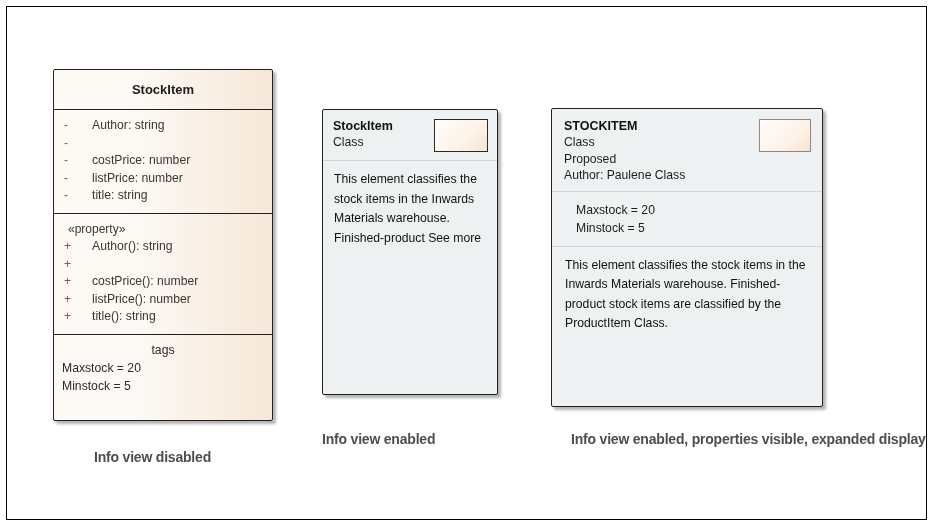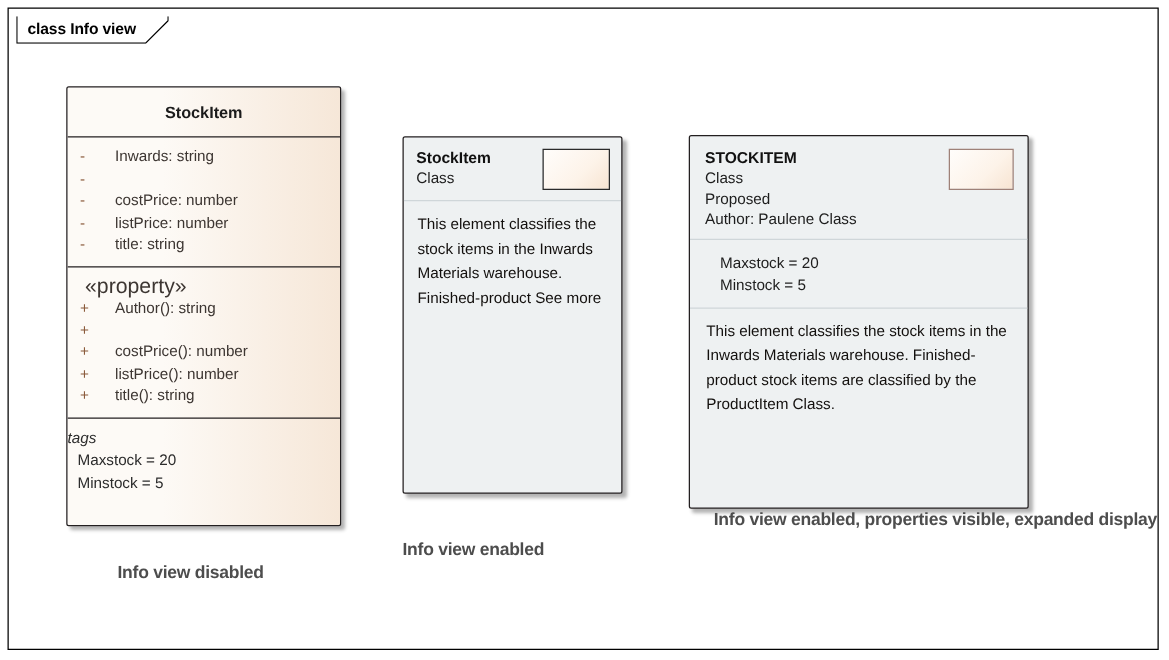--- a/index.html
+++ b/index.html
@@ -101,30 +101,30 @@
   .member-vis {
     width: 28px;
     flex: 0 0 28px;
     color: #8a5a3b;
     font-size: 12.2px;
   }
   .member-text {
     color: #3d3632;
   }
   .stereotype-row {
-    font-size: 17px;
+    font-size: 12px;
     color: #3d3632;
     line-height: 18px;
     padding-left: 14px;
   }
   #classic-tags {
     padding: 6px 0 8px 0;
   }
   .tags-title {
-    font-style: italic;
+    text-align: center;
     font-size: 12.2px;
     color: #2c2c2c;
     line-height: 18px;
     margin-bottom: 1px;
   }
   .tag-row {
     font-size: 12.2px;
     color: #2c2c2c;
     line-height: 17.6px;
     padding-left: 8px;
@@ -219,44 +219,38 @@
   .caption {
     position: absolute;
     font-size: 14px;
     font-weight: bold;
     color: #4d4d4d;
     white-space: nowrap;
     letter-spacing: -0.2px;
   }
   #caption-classic { left: 55px; top: 442px; margin-left: 32px; }
   #caption-info    { left: 315px; top: 424px; }
-  #caption-expanded{ left: 564px; top: 400px; }
+  #caption-expanded{ left: 564px; top: 424px; }
 </style>
 </head>
 <body>
 
 <div id="diagram-frame">
 
-  <div id="frame-tab">
-    <svg width="122" height="22" viewBox="0 0 122 22">
-      <path d="M0.5 0 L0.5 21.5 L103.5 21.5 L121.5 3.5 L121.5 0" fill="#ffffff" stroke="#000000" stroke-width="1"></path>
-    </svg>
-    <span id="frame-tab-label">class Info view</span>
-  </div>
 
   <div class="uml-box" id="box-classic">
 
     <div class="compartment" id="classic-name">
       <span>StockItem</span>
     </div>
 
     <div class="compartment" id="classic-attributes">
       <div class="member-row">
         <span class="member-vis">-</span>
-        <span class="member-text">Inwards: string</span>
+        <span class="member-text">Author: string</span>
       </div>
       <div class="member-row">
         <span class="member-vis">-</span>
       </div>
       <div class="member-row">
         <span class="member-vis">-</span>
         <span class="member-text">costPrice: number</span>
       </div>
       <div class="member-row">
         <span class="member-vis">-</span>

